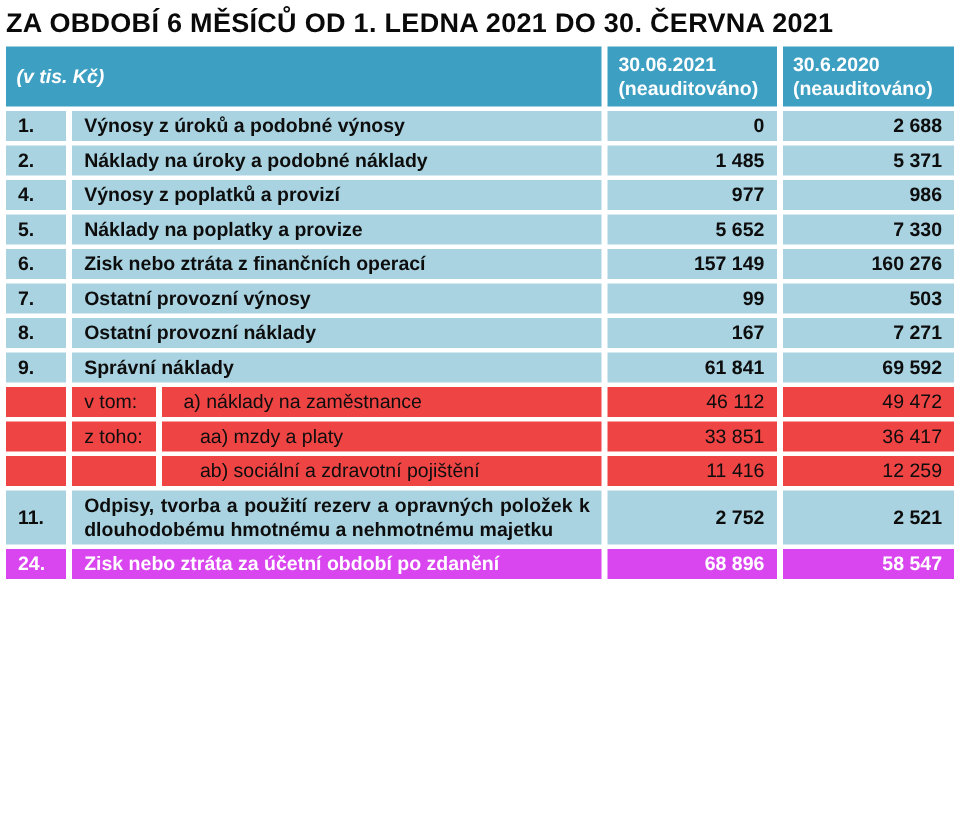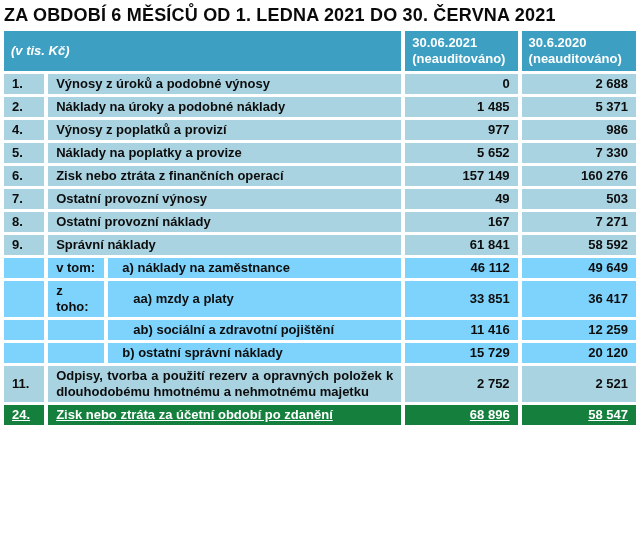--- a/index.html
+++ b/index.html
@@ -39,26 +39,25 @@
   tr.header-row td {
     background: #3d9fc1;
     color: #ffffff;
     font-weight: bold;
     height: 40px;
     padding: 3px 4px 3px 7px;
   }
   tr.header-row td.unit { vertical-align: middle; font-style: italic; }
   
   tr.row-main td { background: #a9d3e1; font-weight: bold; }
-  tr.row-sub  td { background: #7dd3fc; font-weight: bold; }
+  tr.row-sub  td { background: #ef4444; font-weight: normal; }
   tr.row-total td {
-    background: #15803d;
+    background: #d946ef;
     color: #ffffff;
     font-weight: bold;
-    text-decoration: underline;
   }
   td.num { padding-left: 5px; padding-right: 2px; height: 17px; }
   td.val { text-align: right; padding-right: 6px; }
   td.label.justify { text-align: justify; }
   td.prefix { padding-left: 8px; padding-right: 2px; }
   td.label.indent1 { padding-left: 14px; }
   td.label.indent2 { padding-left: 25px; margin-left: 41px; }
 </style>
 </head>
 <body>
@@ -114,62 +113,55 @@
         </tr>
         <tr class="row-main">
           <td class="num">6.</td>
           <td class="label" colspan="2">Zisk nebo ztráta z finančních operací</td>
           <td class="val">157 149</td>
           <td class="val">160 276</td>
         </tr>
         <tr class="row-main">
           <td class="num">7.</td>
           <td class="label" colspan="2">Ostatní provozní výnosy</td>
-          <td class="val">49</td>
+          <td class="val">99</td>
           <td class="val">503</td>
         </tr>
         <tr class="row-main">
           <td class="num">8.</td>
           <td class="label" colspan="2">Ostatní provozní náklady</td>
           <td class="val">167</td>
           <td class="val">7 271</td>
         </tr>
         <tr class="row-main">
           <td class="num">9.</td>
           <td class="label" colspan="2">Správní náklady</td>
           <td class="val">61 841</td>
-          <td class="val">58 592</td>
+          <td class="val">69 592</td>
         </tr>
         <tr class="row-sub">
           <td class="num"></td>
           <td class="prefix">v tom:</td>
           <td class="label indent1">a) náklady na zaměstnance</td>
           <td class="val">46 112</td>
-          <td class="val">49 649</td>
+          <td class="val">49 472</td>
         </tr>
         <tr class="row-sub">
           <td class="num"></td>
           <td class="prefix">z toho:</td>
           <td class="label indent2">aa) mzdy a platy</td>
           <td class="val">33 851</td>
           <td class="val">36 417</td>
         </tr>
         <tr class="row-sub">
           <td class="num"></td>
           <td class="prefix"></td>
           <td class="label indent2">ab) sociální a zdravotní pojištění</td>
           <td class="val">11 416</td>
           <td class="val">12 259</td>
-        </tr>
-        <tr class="row-sub">
-          <td class="num"></td>
-          <td class="prefix"></td>
-          <td class="label indent1">b) ostatní správní náklady</td>
-          <td class="val">15 729</td>
-          <td class="val">20 120</td>
         </tr>
         <tr class="row-main">
           <td class="num">11.</td>
           <td class="label justify" colspan="2">Odpisy, tvorba a použití rezerv a opravných položek k dlouhodobému hmotnému a nehmotnému majetku</td>
           <td class="val">2 752</td>
           <td class="val">2 521</td>
         </tr>
         <tr class="row-total">
           <td class="num">24.</td>
           <td class="label" colspan="2">Zisk nebo ztráta za účetní období po zdanění</td>

